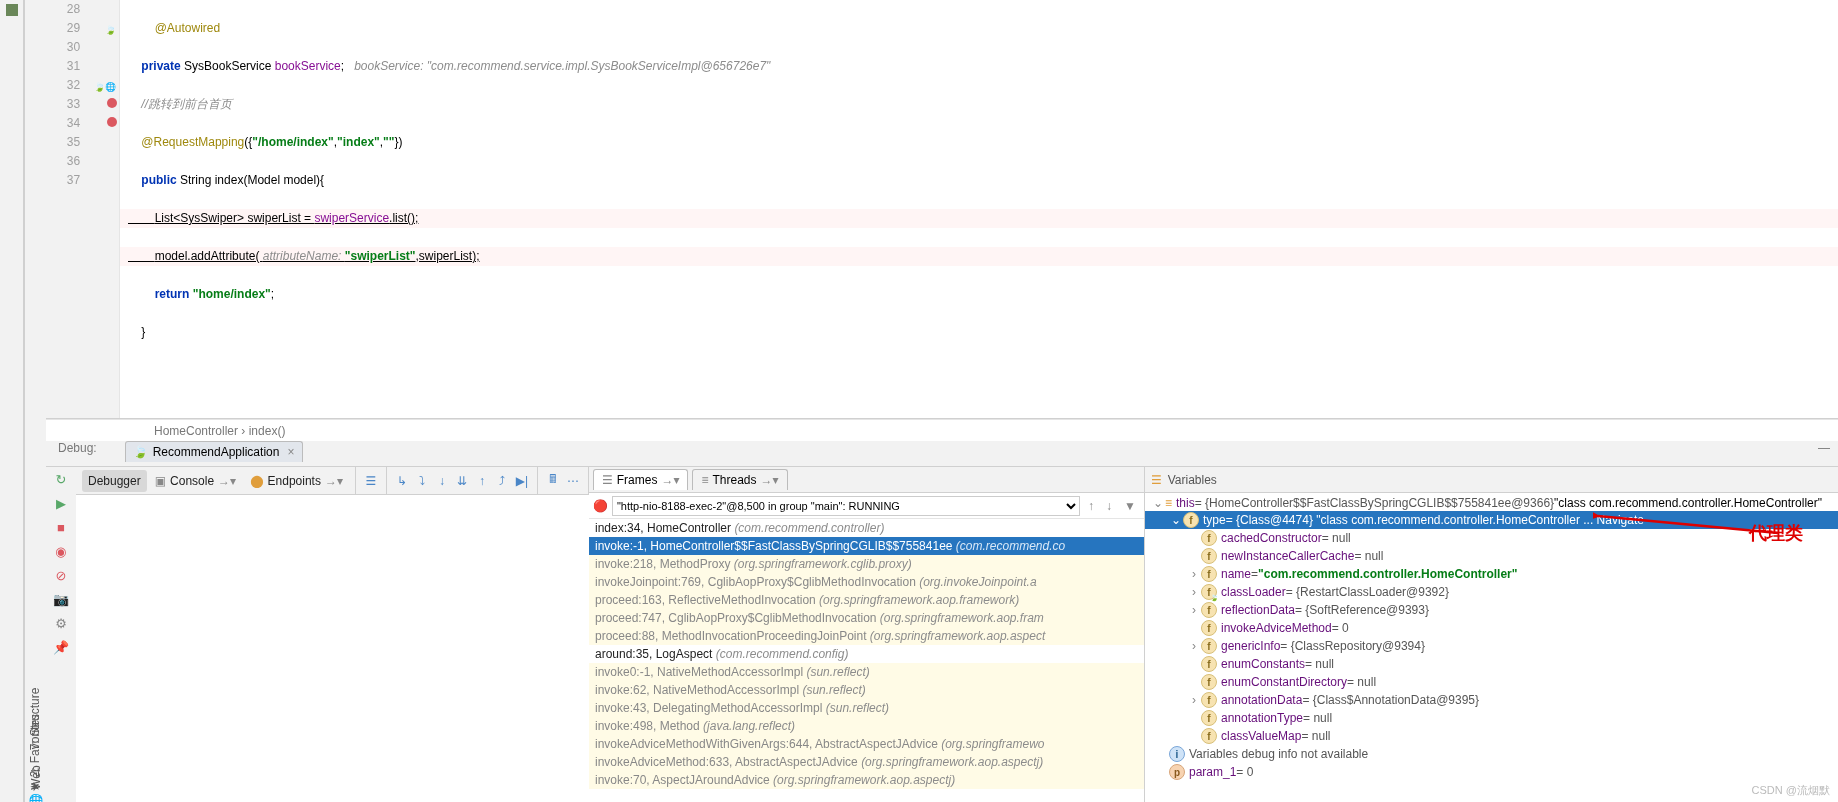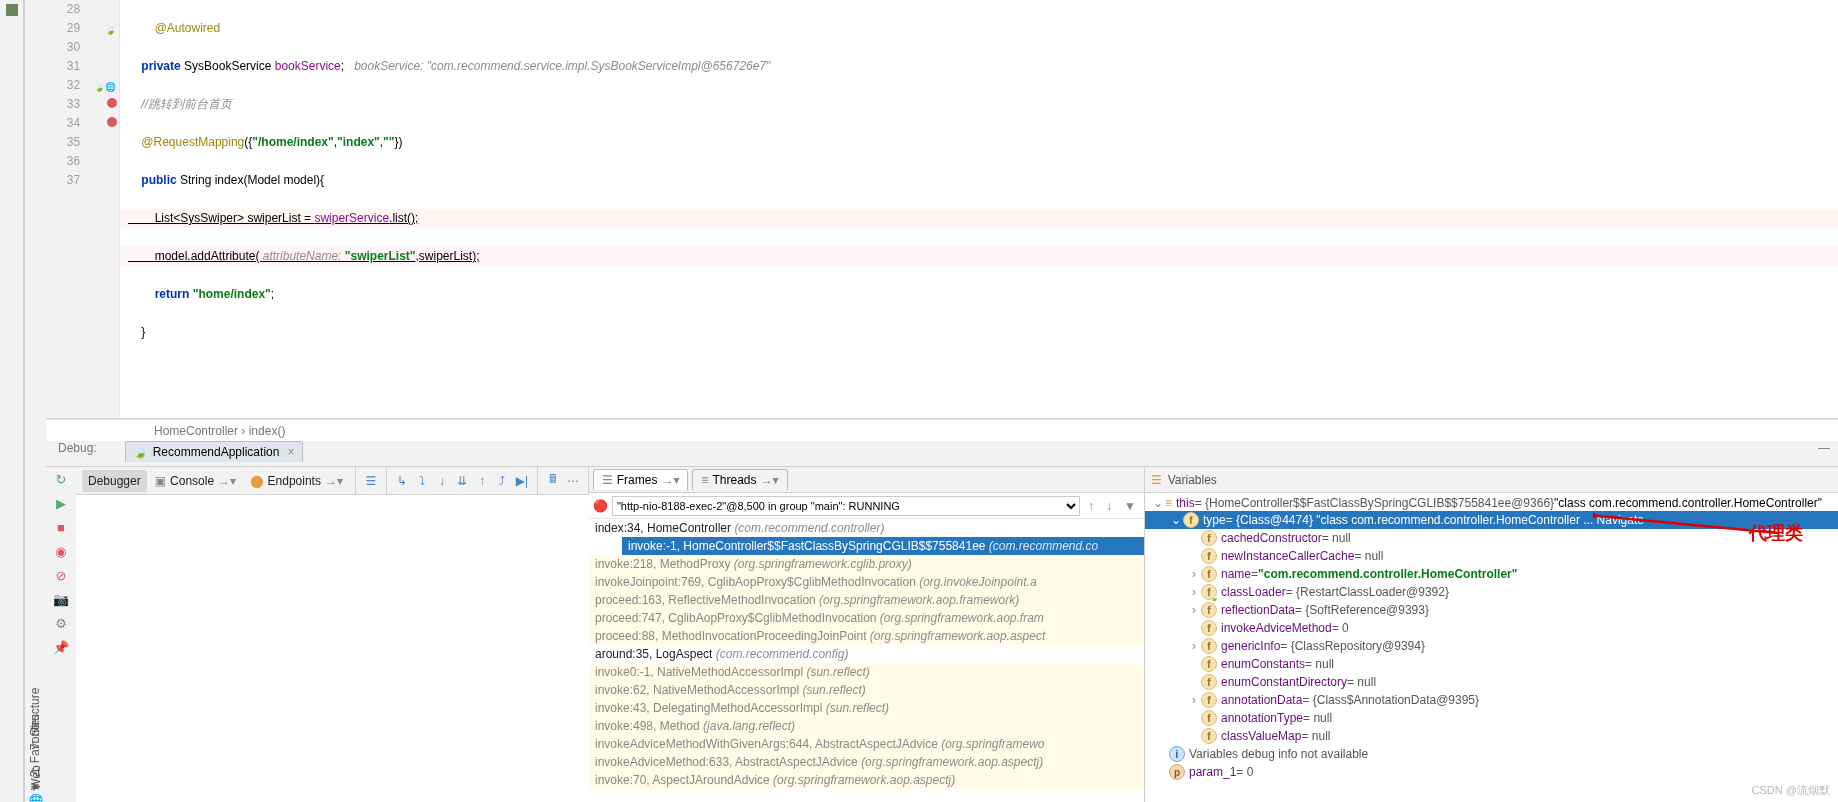--- a/index.html
+++ b/index.html
@@ -39,21 +39,21 @@
 .frames-pane { width: 556px; border-right: 1px solid #d0d0d0; display: flex; flex-direction: column; background: #fff; }
 .frames-tabs { height: 26px; background: #f2f2f2; border-bottom: 1px solid #d0d0d0; display: flex; align-items: center; padding-left: 4px; gap: 4px; }
 .frames-tabs .tab { padding: 3px 8px; display: flex; align-items: center; gap: 4px; background: #fff; border: 1px solid #bcbcbc; border-bottom: none; border-radius: 3px 3px 0 0; }
 .thread-row { height: 26px; display: flex; align-items: center; padding: 0 4px; border-bottom: 1px solid #e5e5e5; gap: 4px; }
 .thread-row select { flex: 1; border: 1px solid #ccc; height: 20px; font-size: 11px; background: #fff; }
 .thread-row .nav { color: #888; padding: 0 4px; cursor: pointer; }
 .frames-list { flex: 1; overflow: auto; }
 .frame-item { padding: 2px 6px; white-space: nowrap; cursor: pointer; color: #222; }
 .frame-item.dim { background: #fffbe6; color: #888; }
 .frame-item .pkg { color: #8c8c8c; font-style: italic; }
-.frame-item.selected { background: #2675bf; color: #fff; margin-left: 33px; }
+.frame-item.selected { background: #2675bf; color: #fff; }
 .frame-item.selected .pkg { color: #d8e8f7; }
 .vars-pane { flex: 1; display: flex; flex-direction: column; background: #fff; }
 .vars-header { height: 26px; background: #f2f2f2; border-bottom: 1px solid #d0d0d0; display: flex; align-items: center; padding-left: 6px; gap: 6px; color: #555; }
 .vars-tree { flex: 1; overflow: auto; padding: 2px 0; position: relative; }
 .var-row { display: flex; align-items: center; padding: 1px 0; white-space: nowrap; }
 .var-row.selected { background: #2675bf; color: #fff; }
 .tw { display: inline-block; width: 14px; text-align: center; color: #888; cursor: pointer; }
 .badge { display: inline-flex; width: 16px; height: 16px; border-radius: 50%; align-items: center; justify-content: center; font-size: 10px; font-weight: bold; margin-right: 4px; }
 .badge.f { background: #f7e3b1; color: #8a6d1e; border: 1px solid #d8c07a; }
 .badge.p { background: #f7d3b1; color: #8a5a1e; border: 1px solid #d8a67a; }

